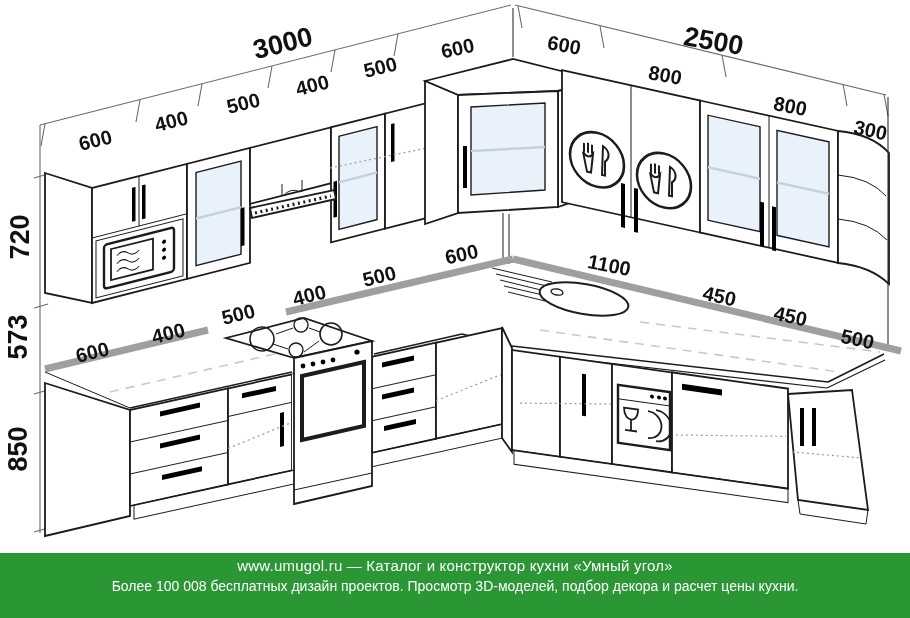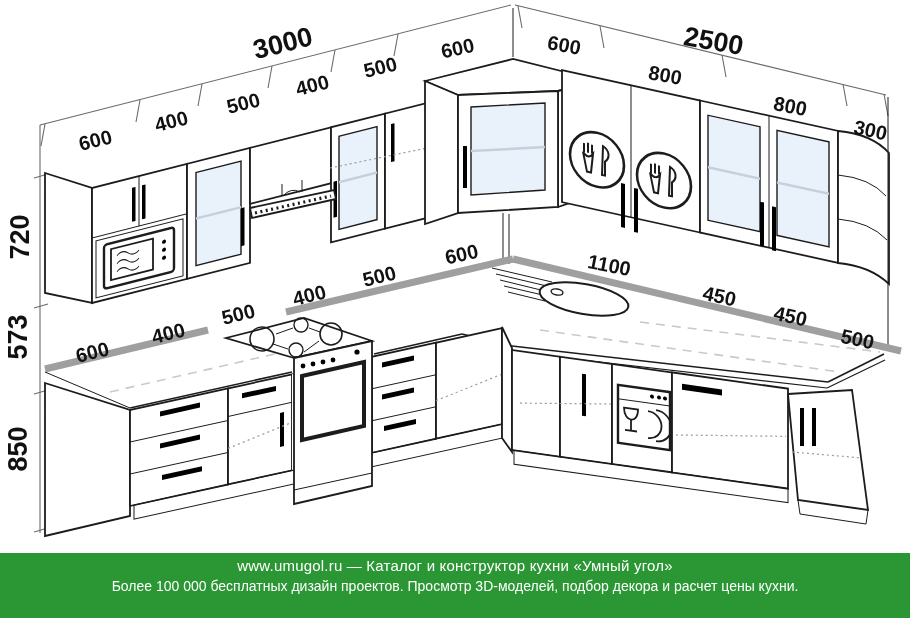--- a/index.html
+++ b/index.html
@@ -317,16 +317,16 @@
 
     <text class="dim dim-seg" x="608" y="272" text-anchor="middle" transform="rotate(11 608 272)">1100</text>
     <text class="dim dim-seg" x="718" y="303" text-anchor="middle" transform="rotate(12 718 303)">450</text>
     <text class="dim dim-seg" x="789" y="323" text-anchor="middle" transform="rotate(12 789 323)">450</text>
     <text class="dim dim-seg" x="856" y="346" text-anchor="middle" transform="rotate(12 856 346)">500</text>
   </g>
 </svg>
 
   <div class="footer">
     <div class="footer-title">www.umugol.ru — Каталог и конструктор кухни «Умный угол»</div>
-    <div class="footer-sub">Более 100 000 бесплатных дизайн проектов. Просмотр 3D-моделей, подбор декора и расчет цены кухни.</div>
+    <div class="footer-sub">Более 100 008 бесплатных дизайн проектов. Просмотр 3D-моделей, подбор декора и расчет цены кухни.</div>
   </div>
 
 </div>
 
 </body></html>

